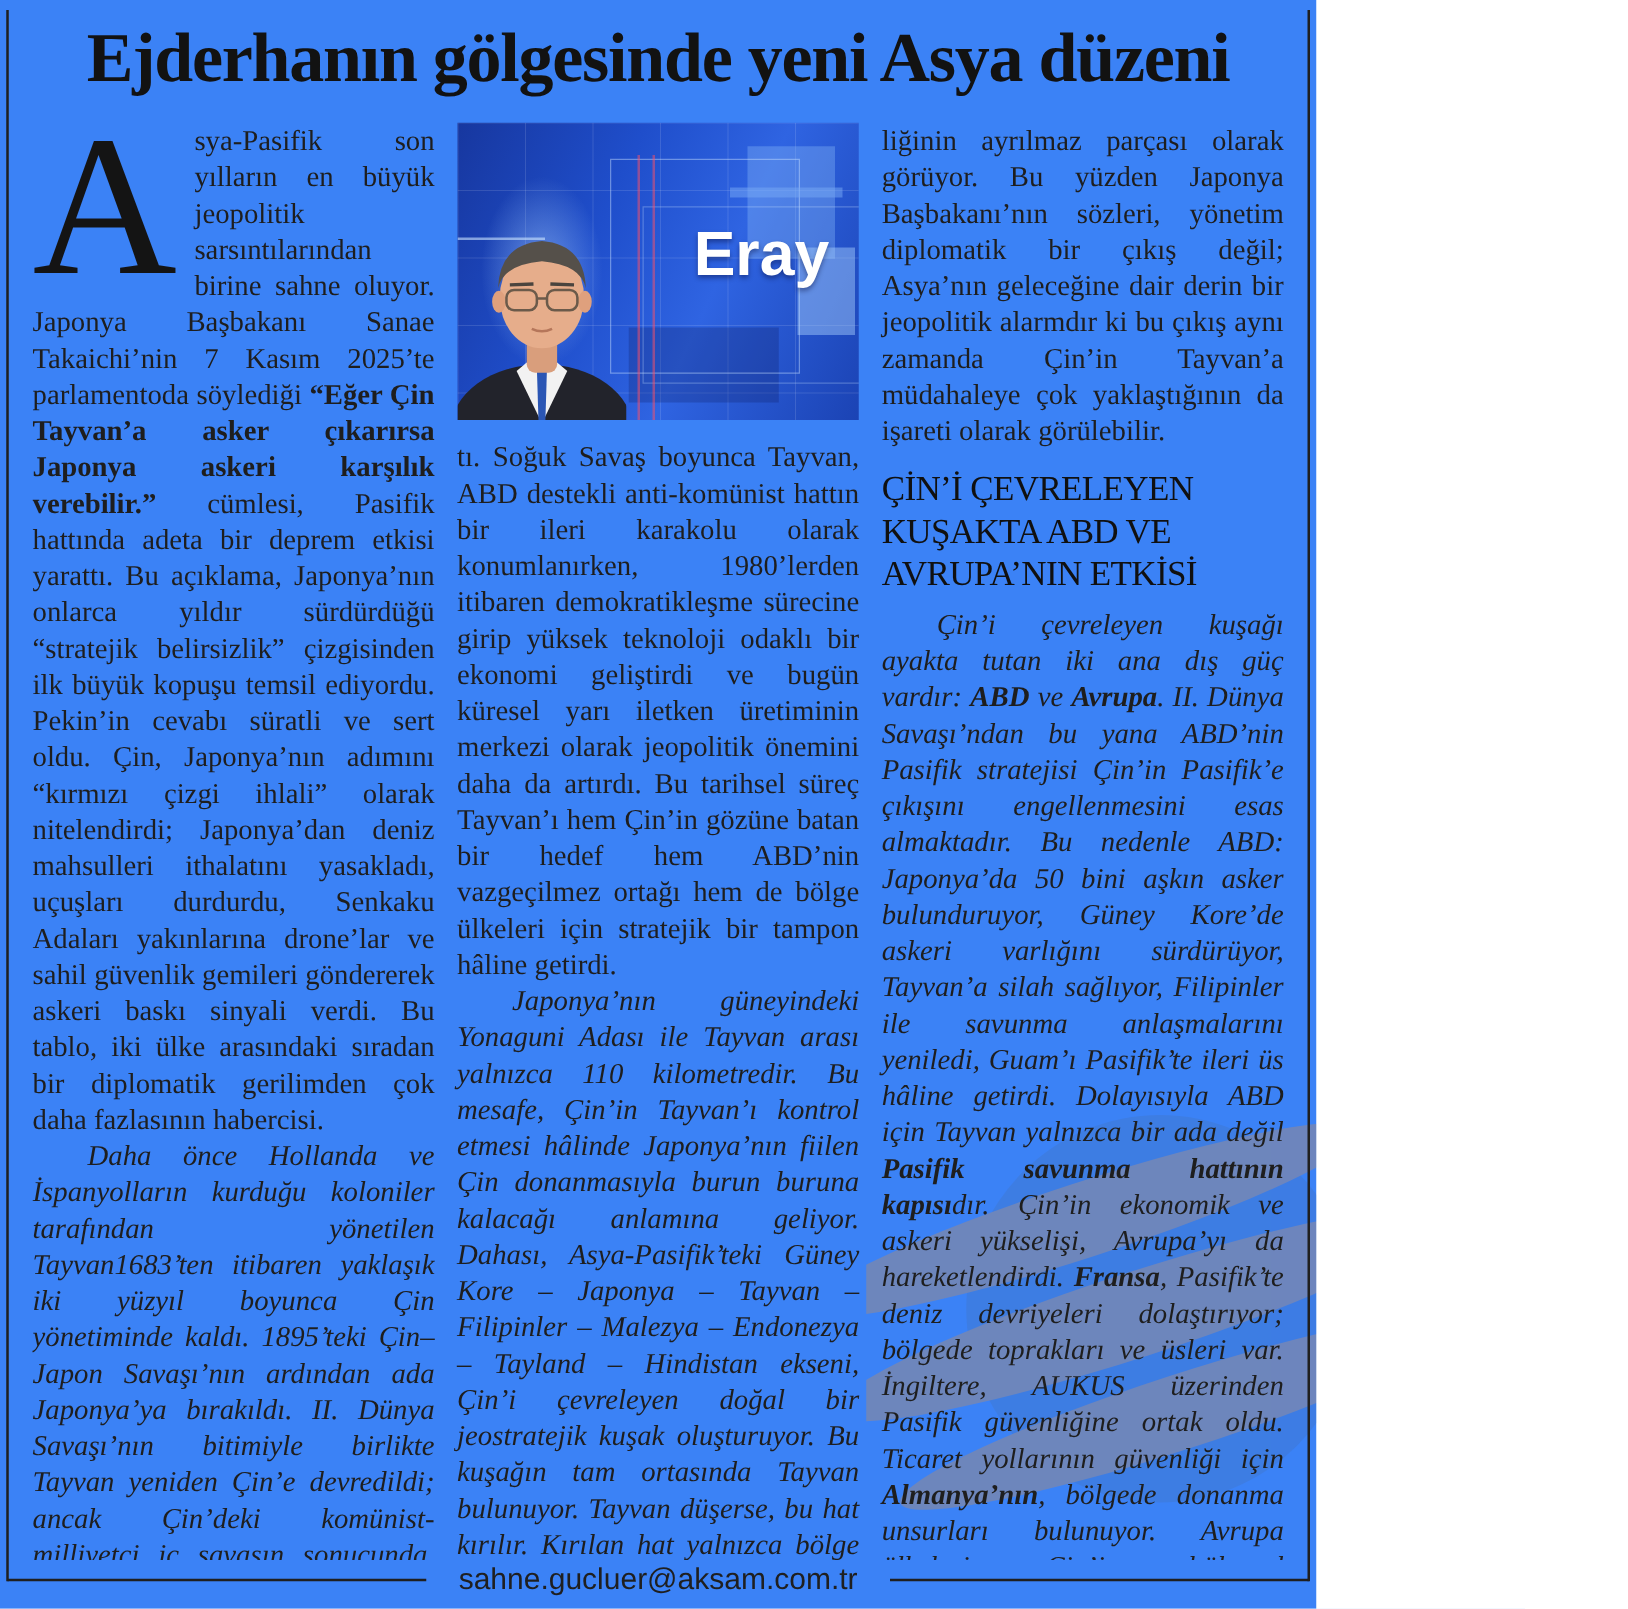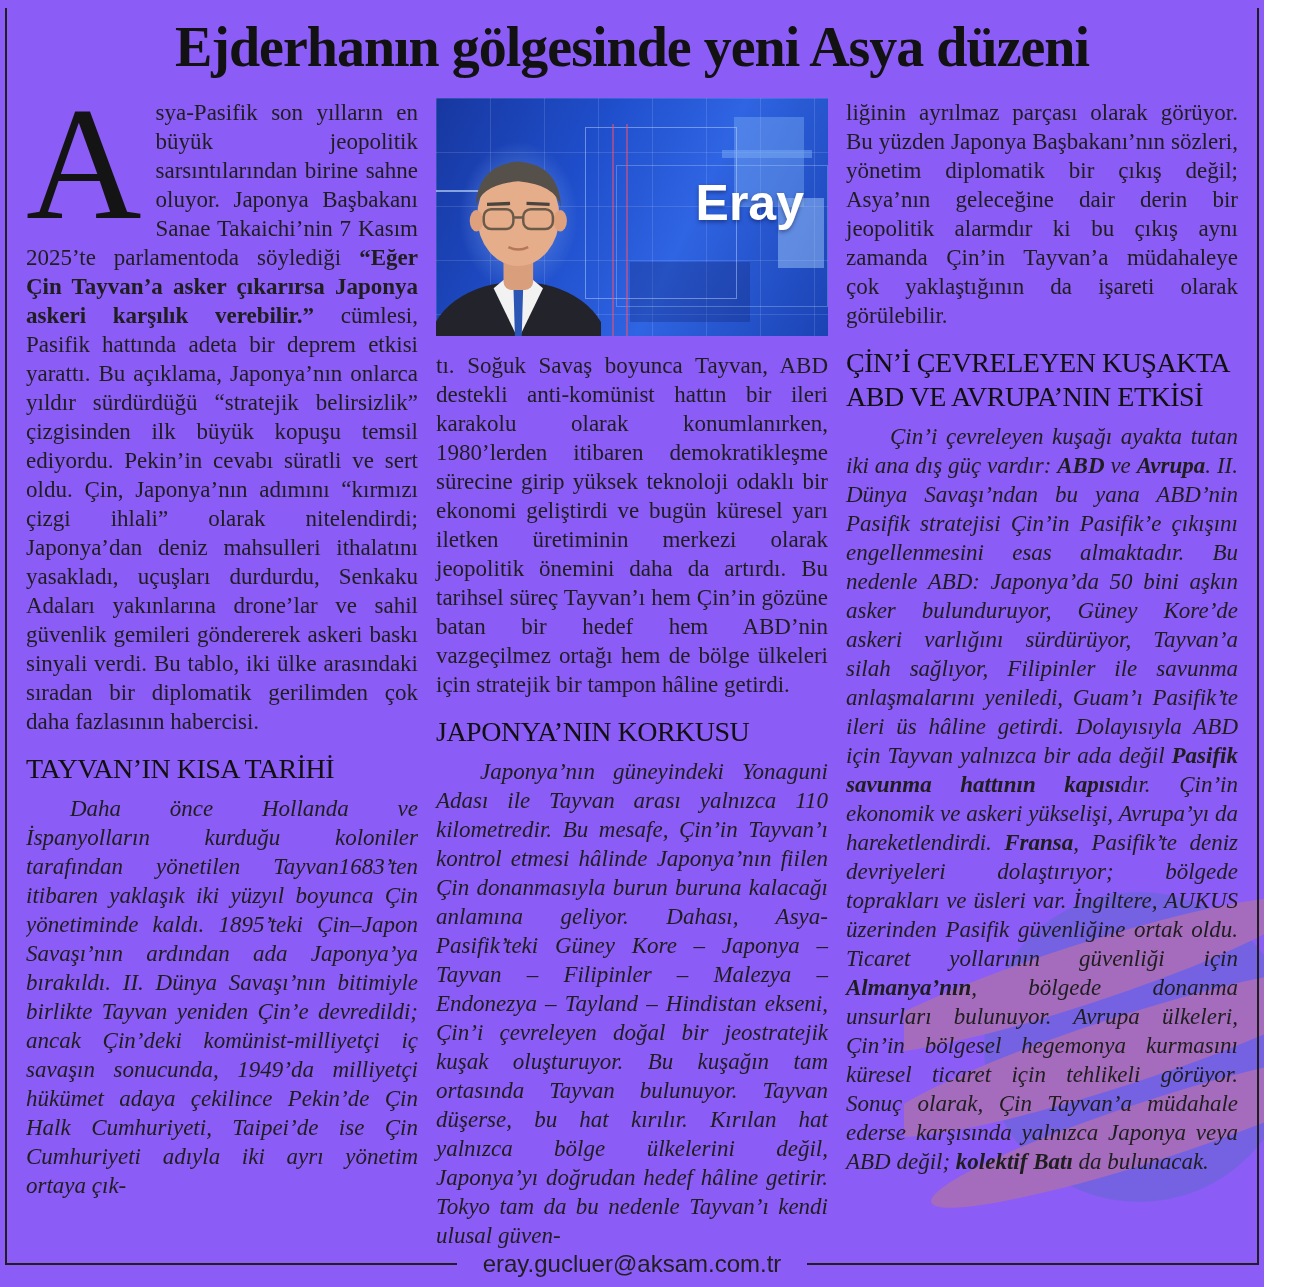--- a/index.html
+++ b/index.html
@@ -1,18 +1,18 @@
 <!DOCTYPE html>
 <html lang="tr"><head>
 <meta charset="utf-8">
 <style>
   html,body { margin:0; padding:0; background:#ffffff; }
   .page {
-    position:relative; width:1264px; height:1287px;
-    background:#8b5cf6; overflow:hidden;
+    position:relative; width:1053px; height:1287px;
+    background:#3b82f6; overflow:hidden;
     font-family:"Liberation Serif", serif;
   }
   .border-v { position:absolute; top:8px; bottom:22px; width:0; border-left:2px solid #1f1f1f; z-index:3; }
   .border-left  { left:5px; }
   .border-right { right:5px; }
 
   h1.headline {
     margin:0; padding-top:16px; text-align:center;
     font-size:56px; font-weight:700; color:#121212;
     letter-spacing:-1px; line-height:62px;
@@ -97,21 +97,20 @@
       <ellipse cx="225" cy="300" rx="235" ry="30"></ellipse>
     </g>
   </svg>
 
   <h1 class="headline">Ejderhanın gölgesinde yeni Asya düzeni</h1>
 
   <div class="columns">
 
     <div class="col">
       <p><span class="dropcap">A</span><span><span>sya-Pasifik son yılların en büyük jeopolitik sarsıntılarından birine sahne oluyor. Japonya Başbakanı Sanae Takaichi’nin 7 Kasım 2025’te parlamentoda söylediği </span><b>“Eğer Çin Tayvan’a asker çıkarırsa Japonya askeri karşılık verebilir.”</b><span> cümlesi, Pasifik hattında adeta bir deprem etkisi yarattı. Bu açıklama, Japonya’nın onlarca yıldır sürdürdüğü “stratejik belirsizlik” çizgisinden ilk büyük kopuşu temsil ediyordu. Pekin’in cevabı süratli ve sert oldu. Çin, Japonya’nın adımını “kırmızı çizgi ihlali” olarak nitelendirdi; Japonya’dan deniz mahsulleri ithalatını yasakladı, uçuşları durdurdu, Senkaku Adaları yakınlarına drone’lar ve sahil güvenlik gemileri göndererek askeri baskı sinyali verdi. Bu tablo, iki ülke arasındaki sıradan bir diplomatik gerilimden çok daha fazlasının habercisi.</span></span></p>
-      <h2 class="section">TAYVAN’IN KISA TARİHİ</h2>
       <p class="indent">Daha önce Hollanda ve İspanyolların kurduğu koloniler tarafından yönetilen Tayvan1683’ten itibaren yaklaşık iki yüzyıl boyunca Çin yönetiminde kaldı. 1895’teki Çin–Japon Savaşı’nın ardından ada Japonya’ya bırakıldı. II. Dünya Savaşı’nın bitimiyle birlikte Tayvan yeniden Çin’e devredildi; ancak Çin’deki komünist-milliyetçi iç savaşın sonucunda, 1949’da milliyetçi hükümet adaya çekilince Pekin’de Çin Halk Cumhuriyeti, Taipei’de ise Çin Cumhuriyeti adıyla iki ayrı yönetim ortaya çık-</p>
     </div>
 
     <div class="col">
 
       <div class="photo">
         <div class="ph-grid"></div>
         <div class="ph-rect r1"></div>
         <div class="ph-rect r2"></div>
         <div class="ph-rect r3"></div>
@@ -142,31 +141,30 @@
 
         <div class="redline l1"></div>
         <div class="redline l2"></div>
 
         <div class="ph-name">
           <span class="n1">Eray</span>
         </div>
       </div>
 
       <p>tı. Soğuk Savaş boyunca Tayvan, ABD destekli anti-komünist hattın bir ileri karakolu olarak konumlanırken, 1980’lerden itibaren demokratikleşme sürecine girip yüksek teknoloji odaklı bir ekonomi geliştirdi ve bugün küresel yarı iletken üretiminin merkezi olarak jeopolitik önemini daha da artırdı. Bu tarihsel süreç Tayvan’ı hem Çin’in gözüne batan bir hedef hem ABD’nin vazgeçilmez ortağı hem de bölge ülkeleri için stratejik bir tampon hâline getirdi.</p>
-      <h2 class="section">JAPONYA’NIN KORKUSU</h2>
       <p class="indent">Japonya’nın güneyindeki Yonaguni Adası ile Tayvan arası yalnızca 110 kilometredir. Bu mesafe, Çin’in Tayvan’ı kontrol etmesi hâlinde Japonya’nın fiilen Çin donanmasıyla burun buruna kalacağı anlamına geliyor. Dahası, Asya-Pasifik’teki Güney Kore – Japonya – Tayvan – Filipinler – Malezya – Endonezya – Tayland – Hindistan ekseni, Çin’i çevreleyen doğal bir jeostratejik kuşak oluşturuyor. Bu kuşağın tam ortasında Tayvan bulunuyor. Tayvan düşerse, bu hat kırılır. Kırılan hat yalnızca bölge ülkelerini değil, Japonya’yı doğrudan hedef hâline getirir. Tokyo tam da bu nedenle Tayvan’ı kendi ulusal güven-</p>
     </div>
 
     <div class="col">
       <p>liğinin ayrılmaz parçası olarak görüyor. Bu yüzden Japonya Başbakanı’nın sözleri, yönetim diplomatik bir çıkış değil; Asya’nın geleceğine dair derin bir jeopolitik alarmdır ki bu çıkış aynı zamanda Çin’in Tayvan’a müdahaleye çok yaklaştığının da işareti olarak görülebilir.</p>
       <h2 class="section">ÇİN’İ ÇEVRELEYEN KUŞAKTA ABD VE AVRUPA’NIN ETKİSİ</h2>
       <p class="indent"><span>Çin’i çevreleyen kuşağı ayakta tutan iki ana dış güç vardır: </span><b>ABD</b><span> ve </span><b>Avrupa</b><span>. II. Dünya Savaşı’ndan bu yana ABD’nin Pasifik stratejisi Çin’in Pasifik’e çıkışını engellenmesini esas almaktadır. Bu nedenle ABD: Japonya’da 50 bini aşkın asker bulunduruyor, Güney Kore’de askeri varlığını sürdürüyor, Tayvan’a silah sağlıyor, Filipinler ile savunma anlaşmalarını yeniledi, Guam’ı Pasifik’te ileri üs hâline getirdi. Dolayısıyla ABD için Tayvan yalnızca bir ada değil </span><b>Pasifik savunma hattının kapısı</b><span>dır. Çin’in ekonomik ve askeri yükselişi, Avrupa’yı da hareketlendirdi. </span><b>Fransa</b><span>, Pasifik’te deniz devriyeleri dolaştırıyor; bölgede toprakları ve üsleri var. İngiltere, AUKUS üzerinden Pasifik güvenliğine ortak oldu. Ticaret yollarının güvenliği için </span><b>Almanya’nın</b><span>, bölgede donanma unsurları bulunuyor. Avrupa ülkeleri, Çin’in bölgesel hegemonya kurmasını küresel ticaret için tehlikeli görüyor. Sonuç olarak, Çin Tayvan’a müdahale ederse karşısında yalnızca Japonya veya ABD değil; </span><b>kolektif Batı</b><span> da bulunacak.</span></p>
     </div>
 
   </div>
 
   <div class="footer">
     <div class="rule"></div>
-    <div class="email">eray.gucluer@aksam.com.tr</div>
+    <div class="email">sahne.gucluer@aksam.com.tr</div>
     <div class="rule"></div>
   </div>
 
 </div>
 
 </body></html>

